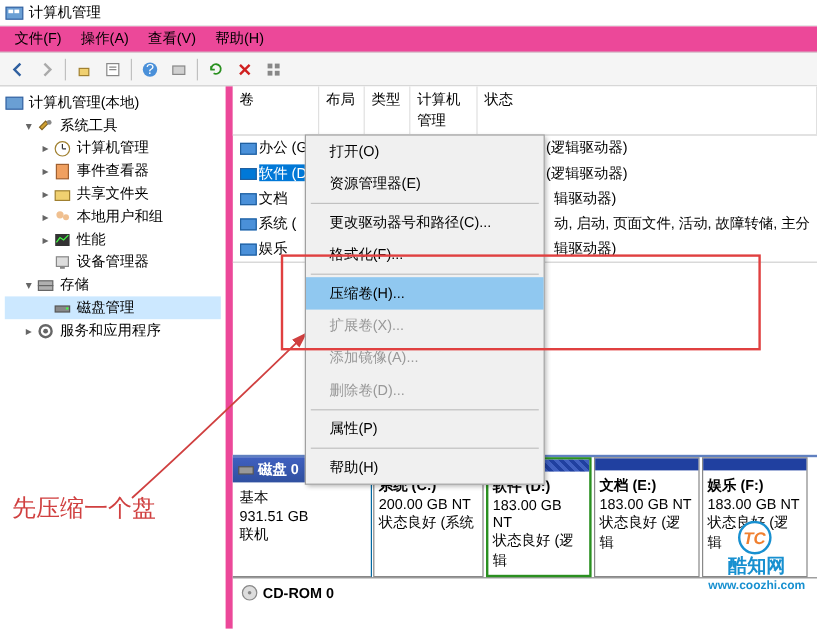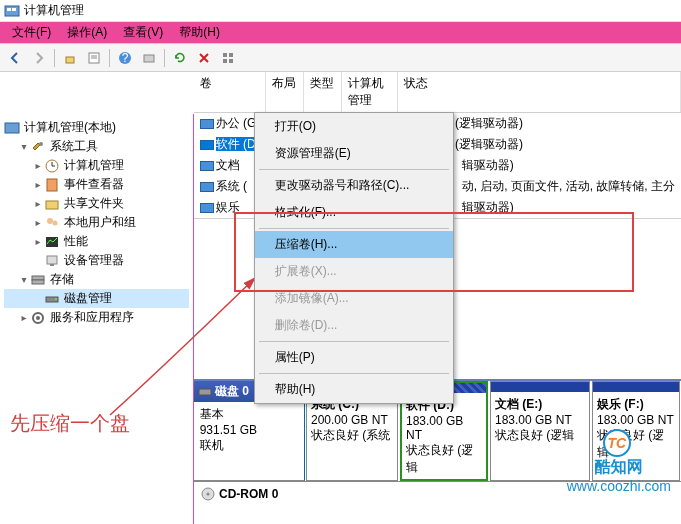--- a/index.html
+++ b/index.html
@@ -5,21 +5,21 @@
 * { margin: 0; padding: 0; box-sizing: border-box; font-family: "Microsoft YaHei", SimSun, sans-serif; font-size: 12px; }
 body { background: #fff; width: 681px; height: 524px; position: relative; overflow: hidden; }
 .titlebar { height: 22px; display: flex; align-items: center; padding: 2px 4px; background: #fff; border-bottom: 1px solid #e0e0e0; }
 .titlebar .icon { width: 16px; height: 16px; margin-right: 4px; }
 .menubar { height: 22px; display: flex; align-items: center; padding: 0 4px; background: #ec4899; border-bottom: 1px solid #d0d0d0; }
 .menubar span { padding: 2px 8px; cursor: default; }
 .toolbar { height: 28px; display: flex; align-items: center; padding: 2px 4px; background: #f5f5f5; border-bottom: 1px solid #d0d0d0; gap: 2px; }
 .toolbar-btn { width: 22px; height: 22px; display: flex; align-items: center; justify-content: center; cursor: pointer; }
 .toolbar-sep { width: 1px; height: 18px; background: #c0c0c0; margin: 0 2px; }
 .main { display: flex; height: calc(524px - 72px); }
-.sidebar { width: 200px; border-right: 1px solid #ec4899; padding: 4px; overflow: hidden; margin-top: 42px; }
+.sidebar { width: 200px; border-right: 6px solid #ec4899; padding: 4px; overflow: hidden; }
 .tree-item { display: flex; align-items: center; padding: 1px 0; white-space: nowrap; cursor: default; }
 .tree-item .caret { width: 12px; text-align: center; font-size: 10px; color: #666; }
 .tree-item .ticon { width: 16px; height: 16px; margin-right: 4px; flex-shrink: 0; }
 .tree-item.selected { background: #cce8ff; }
 .indent-1 { padding-left: 14px; }
 .indent-2 { padding-left: 28px; }
 .content { flex: 1; display: flex; flex-direction: column; position: relative; }
 .volumes-table { border-bottom: 1px solid #d0d0d0; }
 .volumes-header { display: flex; background: #fff; border-bottom: 1px solid #d0d0d0; }
 .volumes-header div { padding: 3px 6px; border-right: 1px solid #e0e0e0; font-weight: normal; }
@@ -46,21 +46,21 @@
 .partition { border: 1px solid #888; margin: 0 1px; padding: 4px; position: relative; flex-shrink: 0; }
 .partition-header { height: 10px; background: #2040a0; margin: -4px -4px 4px -4px; }
 .partition.hatched .partition-header { background: repeating-linear-gradient(45deg, #2040a0, #2040a0 3px, #4060c0 3px, #4060c0 6px); }
 .partition.green-border { border: 2px solid #2a9020; }
 .annotation { position: absolute; left: 10px; top: 410px; color: #d04040; font-size: 20px; font-family: KaiTi, serif; z-index: 50; }
 .arrow-svg { position: absolute; left: 100px; top: 270px; z-index: 50; pointer-events: none; }
 .watermark { position: absolute; right: 10px; bottom: 30px; display: flex; align-items: center; z-index: 60; flex-direction: column; }
 .watermark-logo { width: 28px; height: 28px; border-radius: 50%; background: #fff; border: 2px solid #1890d0; display: flex; align-items: center; justify-content: center; color: #f08030; font-weight: bold; font-size: 14px; font-style: italic; }
 .watermark-text { margin-left: 4px; text-align: center; }
 .watermark-text .cn { font-size: 16px; color: #1890d0; font-weight: bold; }
-.watermark-text .en { font-size: 14px; color: #1890d0; }
+.watermark-text .en { font-size: 10px; color: #1890d0; font-weight: bold; }
 .cdrom-row { display: flex; border-top: 1px solid #888; padding: 4px 6px; align-items: center; }
 </style>
 </head>
 <body>
 
 <div class="titlebar">
   <svg class="icon" viewBox="0 0 16 16">
       <rect x="1" y="3" width="14" height="10" fill="#6a9fd4" stroke="#3060a0"></rect>
       <rect x="3" y="5" width="4" height="3" fill="#fff"></rect>
       <rect x="8" y="5" width="4" height="3" fill="#fff"></rect>
@@ -287,21 +287,21 @@
           <div class="disk-info-header"><svg width="14" height="12" viewBox="0 0 14 12">
                 <rect x="1" y="3" width="12" height="6" fill="#999" stroke="#555"></rect>
               </svg>&nbsp;<span style="font-weight:bold">磁盘 0</span></div>
           <div>基本</div>
           <div>931.51 GB</div>
           <div>联机</div>
         </div>
         <div class="disk-partitions">
           <div class="partition" style="width:92px"><div class="partition-header"></div><b>系统 (C:)</b><div>200.00 GB NT</div><div>状态良好 (系统</div></div>
           <div class="partition hatched green-border" style="width:88px"><div class="partition-header"></div><b>软件 (D:)</b><div>183.00 GB NT</div><div>状态良好 (逻辑</div></div>
-          <div class="partition" style="width:100px"><div class="partition-header"></div><b>文档 (E:)</b><div>183.00 GB NT</div><div>状态良好 (逻辑</div></div>
+          <div class="partition" style="width:88px"><div class="partition-header"></div><b>文档 (E:)</b><div>183.00 GB NT</div><div>状态良好 (逻辑</div></div>
           <div class="partition" style="width:88px"><div class="partition-header"></div><b>娱乐 (F:)</b><div>183.00 GB NT</div><div>状态良好 (逻辑</div></div>
         </div>
       </div>
       <div class="cdrom-row">
         <svg width="16" height="16" viewBox="0 0 16 16">
             <circle cx="8" cy="8" r="6" fill="#ddd" stroke="#888"></circle>
             <circle cx="8" cy="8" r="1.5" fill="#888"></circle>
           </svg>
         &nbsp;<b>CD-ROM 0</b>
       </div>

